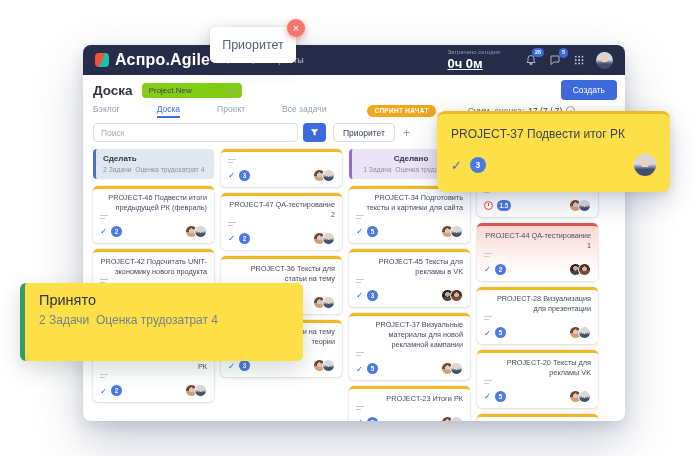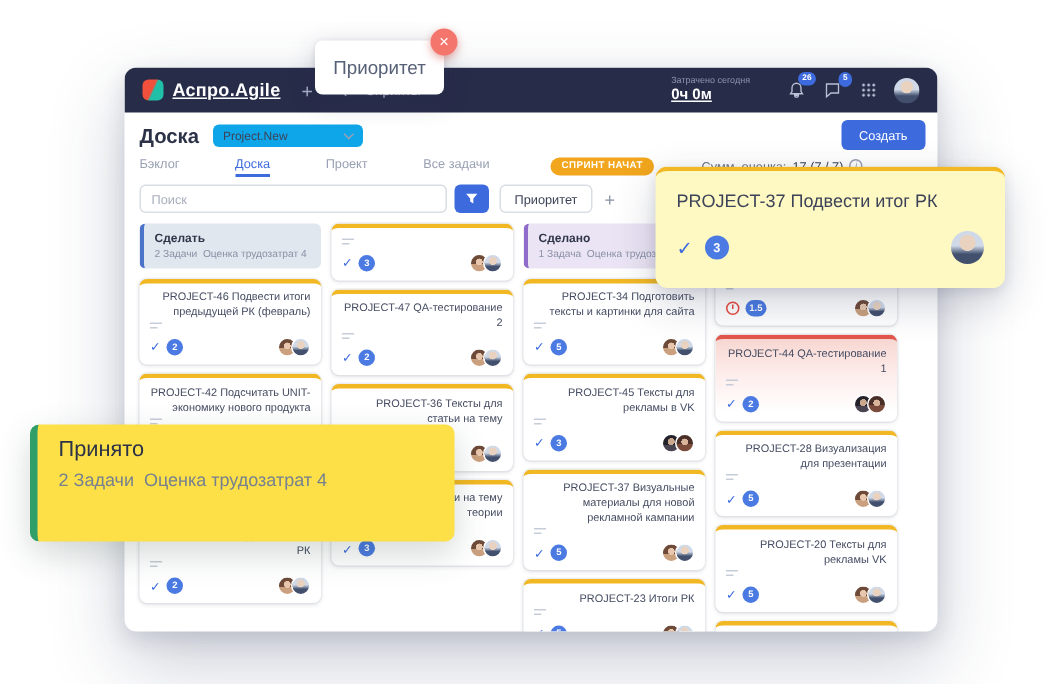--- a/index.html
+++ b/index.html
@@ -12,38 +12,38 @@
   .app-window {
     position:absolute; left:83px; top:45px; width:542px; height:376px;
     background:#fff; border-radius:8px; overflow:hidden;
     box-shadow:0 20px 48px rgba(45,55,90,.25), 0 5px 14px rgba(45,55,90,.14);
     display:flex; flex-direction:column;
   }
   
   .topbar { height:30px; background:#272c49; display:flex; align-items:center; padding:0 12px; flex:none; }
   .logo-mark { width:14px; height:14px; border-radius:4px;
     background:linear-gradient(115deg,#f0503c 46%,#1fc0a7 54%); flex:none; }
-  .logo-text { color:#fff; font-size:12px; font-weight:bold; margin-left:6px; letter-spacing:.2px;text-decoration:underline; }
+  .logo-text { color:#fff; font-size:16px; font-weight:bold; margin-left:6px; letter-spacing:.2px; }
   .tb-plus { margin-left:14px; color:#a9b0c8; font-size:13px; line-height:1; }
   .tb-svg { margin-left:13px; display:flex; align-items:center; }
   .nav-ghost { margin-left:12px; color:#c2c7d9; font-size:9px; }
   .tb-right { margin-left:auto; display:flex; align-items:center; }
   .time-block { margin-right:13px; }
   .time-label { font-size:6px; color:#8e95b0; }
-  .time-value { font-size:10px; color:#fff; font-weight:bold; margin-top:1px;text-decoration:underline; }
+  .time-value { font-size:13px; color:#fff; font-weight:bold; margin-top:1px;text-decoration:underline; }
   .tb-ico-wrap { position:relative; margin-left:12px; display:flex; align-items:center; }
   .tb-badge { position:absolute; top:-6px; right:-7px; background:#3d6bdd; color:#fff;
     font-size:5.5px; font-weight:bold; border-radius:7px; padding:2px 3px; line-height:1; }
   .grid-icon { width:10px; height:10px; margin-left:13px;
     background-image:radial-gradient(#b9bfd4 34%, transparent 42%); background-size:3.4px 3.4px; }
   .tb-avatar { width:17px; height:17px; border-radius:50%; margin-left:12px; flex:none; }
   
   .toolbar { height:28px; display:flex; align-items:center; padding:2px 8px 0 10px; flex:none; }
   .page-title { font-size:13.5px; font-weight:bold; color:#2c3247; }
-  .project-select { margin-left:9px; background:#0ea5e9; border-radius:4px; padding:3px 7px;
+  .project-select { margin-left:9px; background:#84cc16; border-radius:4px; padding:3px 7px;
     font-size:8px; color:#3c4358; display:flex; align-items:center; justify-content:space-between;
     width:100px; border:none; }
   .chev { width:5px; height:5px; border-right:1.2px solid #9aa1b3; border-bottom:1.2px solid #9aa1b3;
     transform:rotate(45deg); margin-top:-2px; }
   .create-btn { margin-left:auto; background:#3d6bdd; color:#fff; font-size:8.5px;
     padding:5px 12px; border-radius:4px; border:none; }
   
   .tabs-row { height:15px; display:flex; align-items:center; padding:0 10px; flex:none;gap:24px; }
   .tab { font-size:8.5px; color:#98a0b3; margin-right:13px; padding-bottom:2px; border-bottom:2px solid transparent; }
   .tab.active { color:#3d6bdd; border-bottom-color:#3d6bdd; }
@@ -96,21 +96,21 @@
   .av-dark-woman { background:radial-gradient(circle at 50% 42%, #d8b49a 0 26%, transparent 28%),
             linear-gradient(180deg,#4a2e28 0 55%, #7a4a3a 56%); }
   
   .tooltip { position:absolute; left:210px; top:27px; width:86px; height:36px; background:#fff;
     border-radius:5px; display:flex; align-items:center; justify-content:center;
     font-size:12.5px; color:#566077; z-index:30;
     box-shadow:0 5px 18px rgba(40,50,80,.22), 0 1px 4px rgba(40,50,80,.12); }
   .tooltip-close { position:absolute; top:-8px; right:-9px; width:18px; height:18px; border-radius:50%;
     background:#f4756b; color:#fff; font-size:11px; display:flex; align-items:center;
     justify-content:center; box-shadow:0 2px 6px rgba(200,60,50,.45); }
-  .task-popup { position:absolute; left:437px; top:111px; width:233px; height:81px; background:#fef9c3;
+  .task-popup { position:absolute; left:437px; top:111px; width:233px; height:81px; background:#fde047;
     border-radius:8px; border-top:3px solid #f2b824; padding:13px 14px 10px; z-index:25;
     box-shadow:0 10px 28px rgba(40,50,80,.22), 0 2px 8px rgba(40,50,80,.12); }
   .popup-title { font-size:12px; color:#3c4358; }
   .popup-meta { display:flex; align-items:center; margin-top:13px; }
   .popup-check { color:#3d6bdd; font-size:13px; font-weight:bold; line-height:1; }
   .popup-badge { margin-left:8px; width:16px; height:16px; border-radius:50%; background:#4a7ae2;
     color:#fff; font-size:8.5px; font-weight:bold; display:flex; align-items:center; justify-content:center; }
   .popup-avatar { margin-left:auto; width:22px; height:22px; border-radius:50%; }
   .accepted-popup { position:absolute; left:20px; top:283px; width:283px; height:78px;
     background:#fde047; border-left:5px solid #2f9e68; border-radius:6px; padding:9px 14px;
@@ -278,21 +278,21 @@
               <span class="check">✓</span>
               <span class="est-badge">3</span>
               <span class="avatars">
                 <span class="avatar av-woman"></span>
                 <span class="avatar av-man"></span>
               </span>
             </div>
           </div>
         </div>
         <div class="column">
-          <div class="col-header" style="background: rgb(235, 228, 244); border-left-color: rgb(143, 108, 201);">
+          <div class="col-header" style="background: rgb(235, 228, 244); border-left-color: rgb(143, 108, 201); text-align: center;">
             <div class="col-title">Сделано</div>
             <div class="col-meta">1 Задача&nbsp;&nbsp;Оценка трудозатрат</div>
           </div>
           <div class="card">
             <div class="card-title">PROJECT-34 Подготовить тексты и картинки для сайта</div>
             <div class="desc-icon"></div>
             <div class="card-meta">
               <span class="check">✓</span>
               <span class="est-badge">5</span>
               <span class="avatars">

